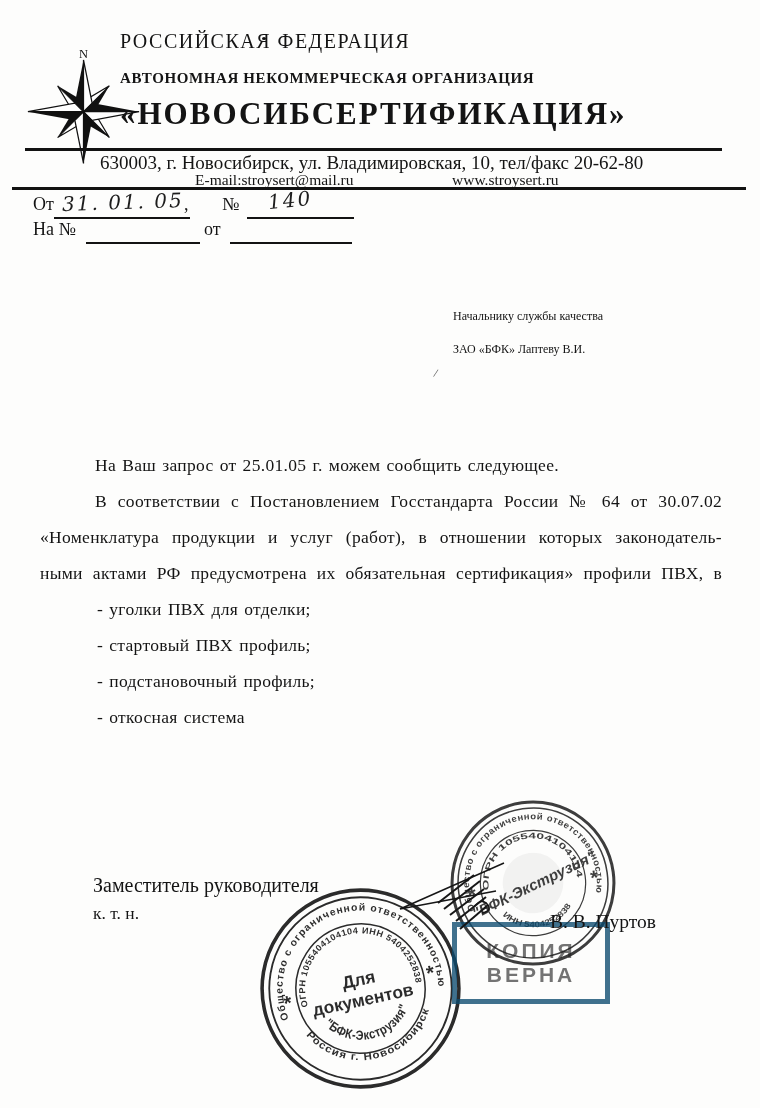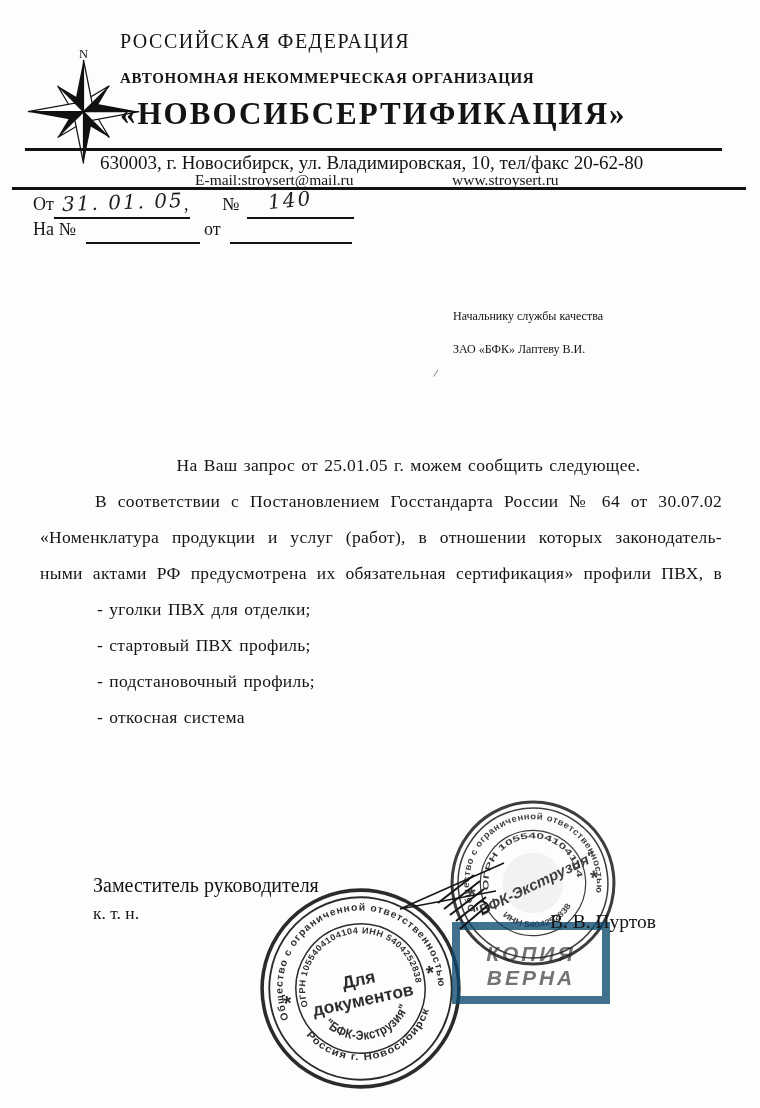--- a/index.html
+++ b/index.html
@@ -20,21 +20,21 @@
   .hand{position:absolute;font-family:"DejaVu Serif",serif;font-style:italic;font-size:20px;
         letter-spacing:2px;color:#1d1d1d;}
   .blank{position:absolute;border-bottom:2px solid #131313;}
   
   .rcpt{position:absolute;left:445px;top:300px;font-size:12px;line-height:33px;margin-left:8px;}
   .tick{position:absolute;left:434px;top:366px;font-size:12px;transform:rotate(14deg);opacity:.75;}
   
   .body-block{position:absolute;left:40px;top:450px;width:682px;font-size:17.5px;
               letter-spacing:.3px;word-spacing:1.5px;}
   .bl{height:36px;line-height:30px;}
-  .ind{padding-left:55px;text-align:center;}
+  .ind{padding-left:55px;}
   .ind2{padding-left:57px;}
   .just{text-align:justify;text-align-last:justify;}
   .just.ind{width:627px;}
   
   .sig-title{position:absolute;left:93px;top:874px;font-size:20px;}
   .sig-degree{position:absolute;left:93px;top:903px;font-size:17.5px;}
   .sig-name{position:absolute;left:550px;top:899px;font-size:19.5px;z-index:7;margin-top:12px;}
   
   .stamp{position:absolute;}
   .stamp svg{display:block;}
@@ -45,21 +45,21 @@
              opacity:.85;z-index:4;}
   .st-outer{font-size:10px;font-weight:bold;letter-spacing:1px;}
   .st-ring{font-size:8.5px;font-weight:bold;letter-spacing:.5px;}
   .st-center{font-size:17px;font-weight:bold;}
   .st-arc{font-size:13px;font-weight:bold;letter-spacing:.5px;}
   .st-star{font-size:20px;font-weight:bold;}
   .st2-outer{font-size:9px;font-weight:bold;letter-spacing:.5px;}
   .st2-ring{font-size:8px;font-weight:bold;}
   .st2-center{font-size:15px;font-weight:bold;font-style:italic;font-family:"Liberation Serif",serif;}
   .copy-stamp{position:absolute;left:452px;top:922px;width:158px;height:82px;
-              border:8px solid #0c4a6e;opacity:.78;z-index:5;box-sizing:border-box;font-style:italic;}
+              border:5px solid #0c4a6e;opacity:.78;z-index:5;box-sizing:border-box;}
   .copy-text{margin-top:12px;text-align:center;font-family:"Liberation Sans",sans-serif;
              font-size:21px;font-weight:bold;letter-spacing:3px;color:#222;opacity:.8;}
   .squiggle{position:absolute;left:386px;top:851px;z-index:6;}
   .compass{position:absolute;left:26px;top:44px;}
 </style>
 </head>
 <body>
 
 <div class="page">
 

